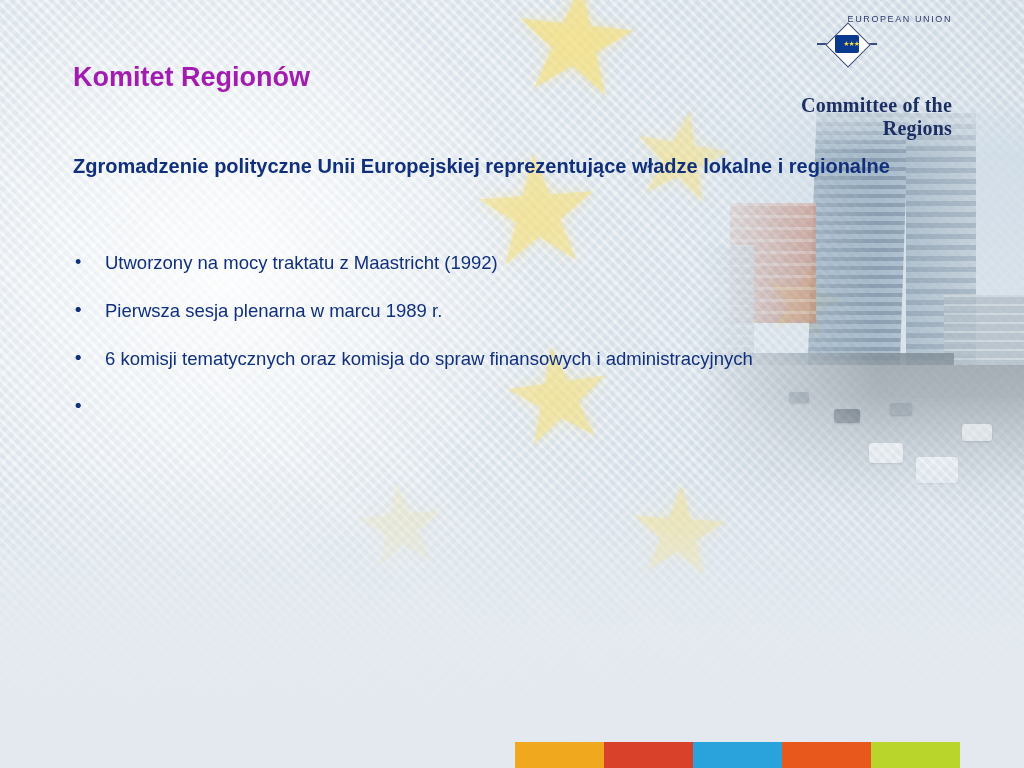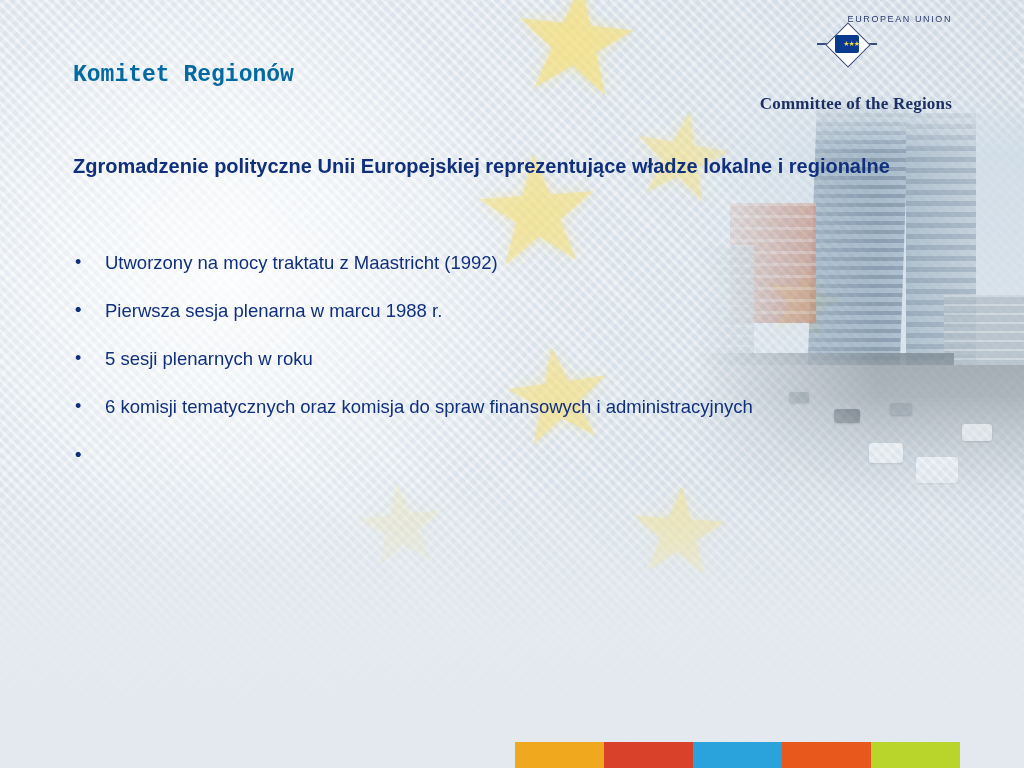--- a/index.html
+++ b/index.html
@@ -188,35 +188,34 @@
   .logo-mark .bar-l, .logo-mark .bar-r {
     position: absolute;
     top: 50%; margin-top: -1px;
     width: 14px; height: 2px;
     background: #3b4d7f;
   }
   .logo-mark .bar-l { left: 0; }
   .logo-mark .bar-r { right: 0; }
   .logo-name {
     font-family: "Liberation Serif", serif;
-    font-size: 17px;
+    font-size: 20px;
     font-weight: bold;
     color: #1c2f63;
     letter-spacing: .2px;
     margin-top: 32px;
   }
   
   .title {
     position: absolute;
     left: 73px;
     top: 62px;
-    font-size: 23px;
+    font-size: 27px;
     font-weight: bold;
-    color: #0369a1;
-    font-family: Liberation Mono, monospace;
+    color: #a21caf;
   }
   .subtitle {
     position: absolute;
     left: 73px;
     top: 152px;
     width: 870px;
     font-size: 20px;
     font-weight: bold;
     color: #10307c;
     line-height: 1.45;
@@ -305,22 +304,22 @@
     <div class="logo-name">Committee of the Regions</div>
   </div>
 
   <div class="title">Komitet Regionów</div>
 
   <div class="subtitle">Zgromadzenie polityczne Unii Europejskiej reprezentujące władze lokalne i regionalne</div>
 
   <ul class="bullets">
     <li><span class="dot">•</span><span>Utworzony na mocy traktatu z Maastricht (1992)</span></li>
     <li><span class="dot">•</span></li>
-    <li><span class="dot">•</span><span>Pierwsza sesja plenarna w marcu 1988 r.</span></li>
-    <li><span class="dot">•</span><span>5 sesji plenarnych w roku</span></li>
+    <li><span class="dot">•</span><span>Pierwsza sesja plenarna w marcu 1989 r.</span></li>
+    <li><span class="dot">•</span></li>
     <li><span class="dot">•</span><span>6 komisji tematycznych oraz komisja do spraw finansowych i administracyjnych</span></li>
     <li><span class="dot">•</span></li>
     <li><span class="dot">•</span></li>
   </ul>
 
   <div class="colorbar">
     <span style="background:#f0a81e"></span>
     <span style="background:#d9412a"></span>
     <span style="background:#2aa3dd"></span>
     <span style="background:#e8571c"></span>

